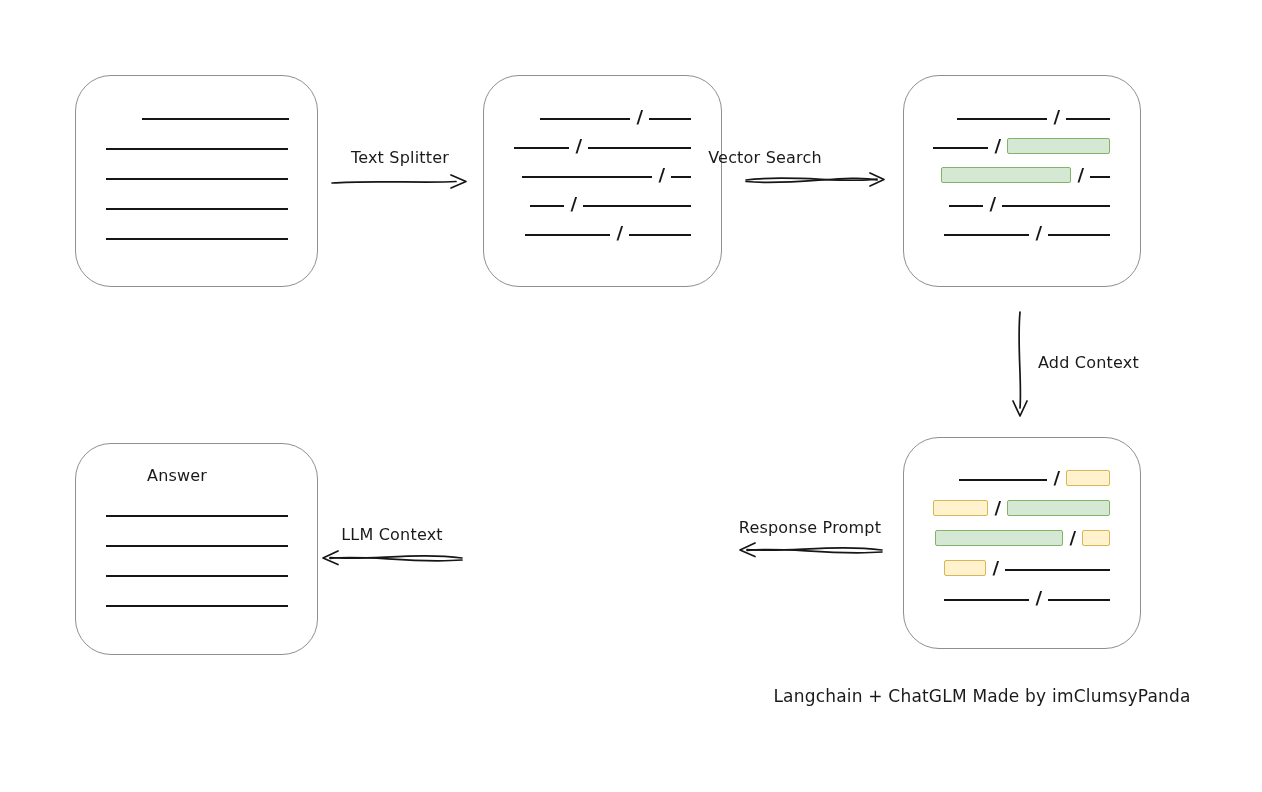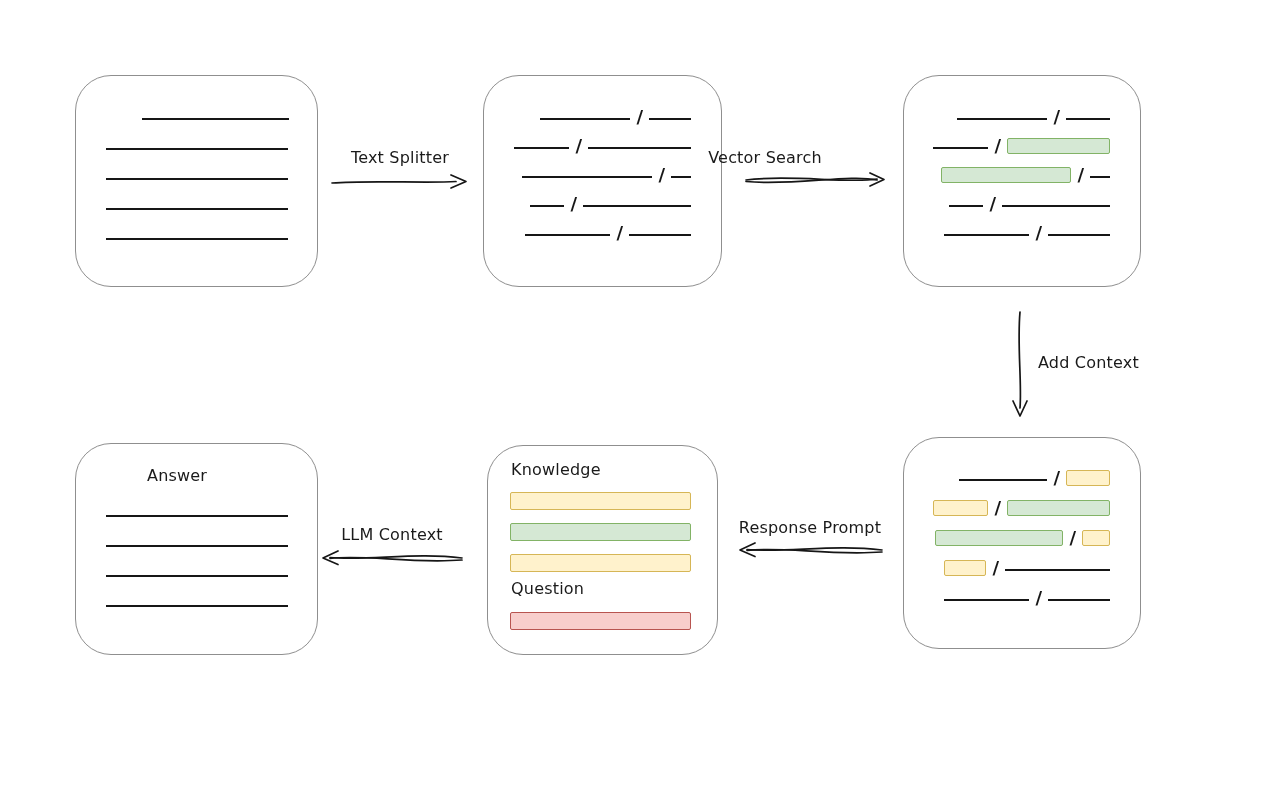--- a/index.html
+++ b/index.html
@@ -175,32 +175,20 @@
       </div>
   </div>
 
   <div class="arrow-label" style="left:810px;top:518px;">Response Prompt</div>
   <svg class="arrow-svg" style="left:734px;top:537px;" width="150" height="28" viewBox="0 0 150 28">
     <path d="M148,13 C100,7 52,16 13,12.5"></path>
     <path d="M148,15 C95,19 48,9 13,13.5"></path>
     <polyline points="21,6 6,13 21,19.5"></polyline>
   </svg>
 
-  <div class="node" style="left:487px;top:445px;width:231px;height:210px;">
-    <div class="node-label" style="left:23px;top:14px;">Knowledge</div>
-    <div style="position:absolute;left:22px;top:46px;">
-        <div class="bar yellow"></div>
-        <div class="bar green"></div>
-        <div class="bar yellow"></div>
-      </div>
-    <div class="node-label" style="left:23px;top:133px;">Question</div>
-    <div style="position:absolute;left:22px;top:166px;">
-        <div class="bar red"></div>
-      </div>
-  </div>
 
   <div class="arrow-label" style="left:392px;top:525px;">LLM Context</div>
   <svg class="arrow-svg" style="left:318px;top:545px;" width="146" height="28" viewBox="0 0 146 28">
     <path d="M144,13 C98,7 50,16 12,12.5"></path>
     <path d="M144,15 C92,19 46,9 12,13.5"></path>
     <polyline points="20,6 5,13 20,19.5"></polyline>
   </svg>
 
   <div class="node" style="left:75px;top:443px;width:243px;height:212px;">
     <div class="node-label" style="left:31px;top:22px;margin-left:40px;">Answer</div>
@@ -213,14 +201,15 @@
         </div>
         <div class="row" style="height: 30px;">
           <span class="seg-line" style="width: 182px;"></span>
         </div>
         <div class="row" style="height: 30px;">
           <span class="seg-line" style="width: 182px;"></span>
         </div>
       </div>
   </div>
 
+  <div id="caption">Langchain + ChatGLM Made by imClumsyPanda</div>
 
 </div>
 
 </body></html>

